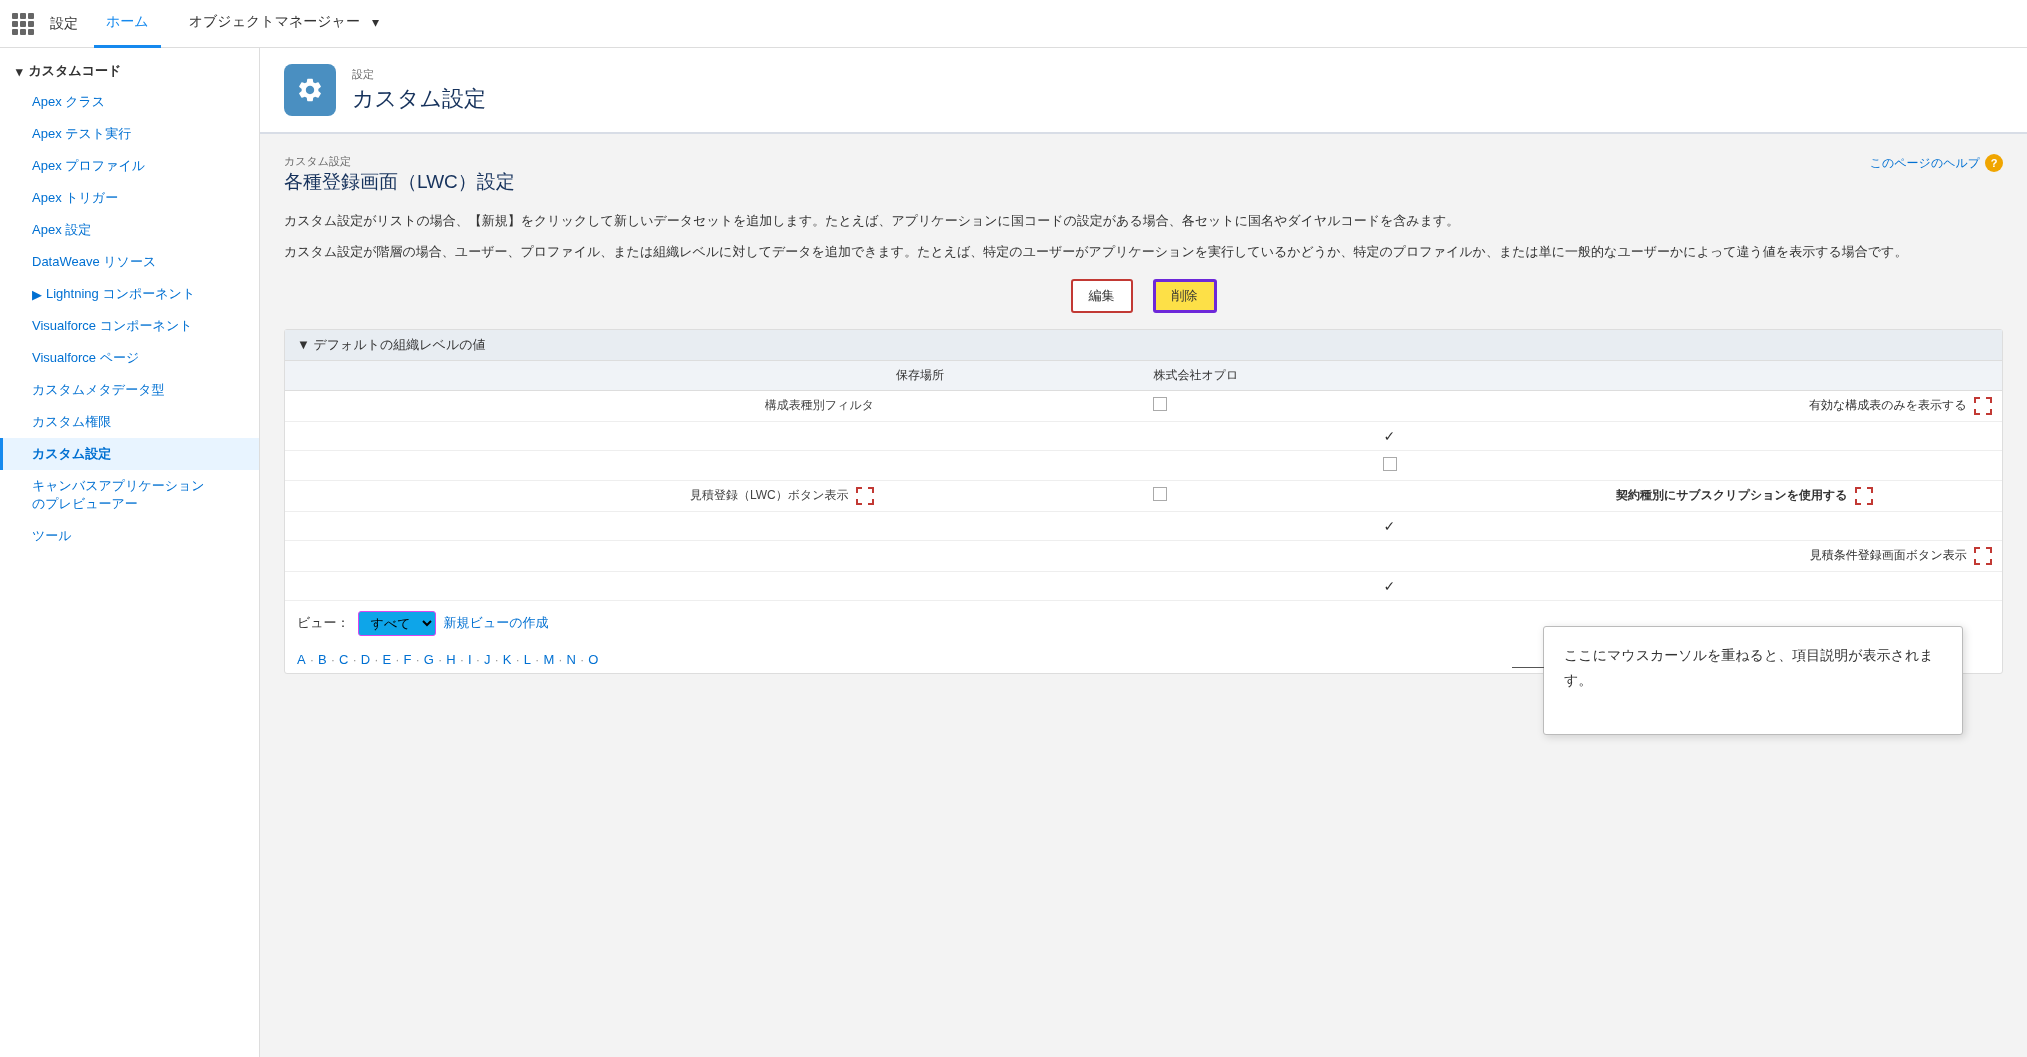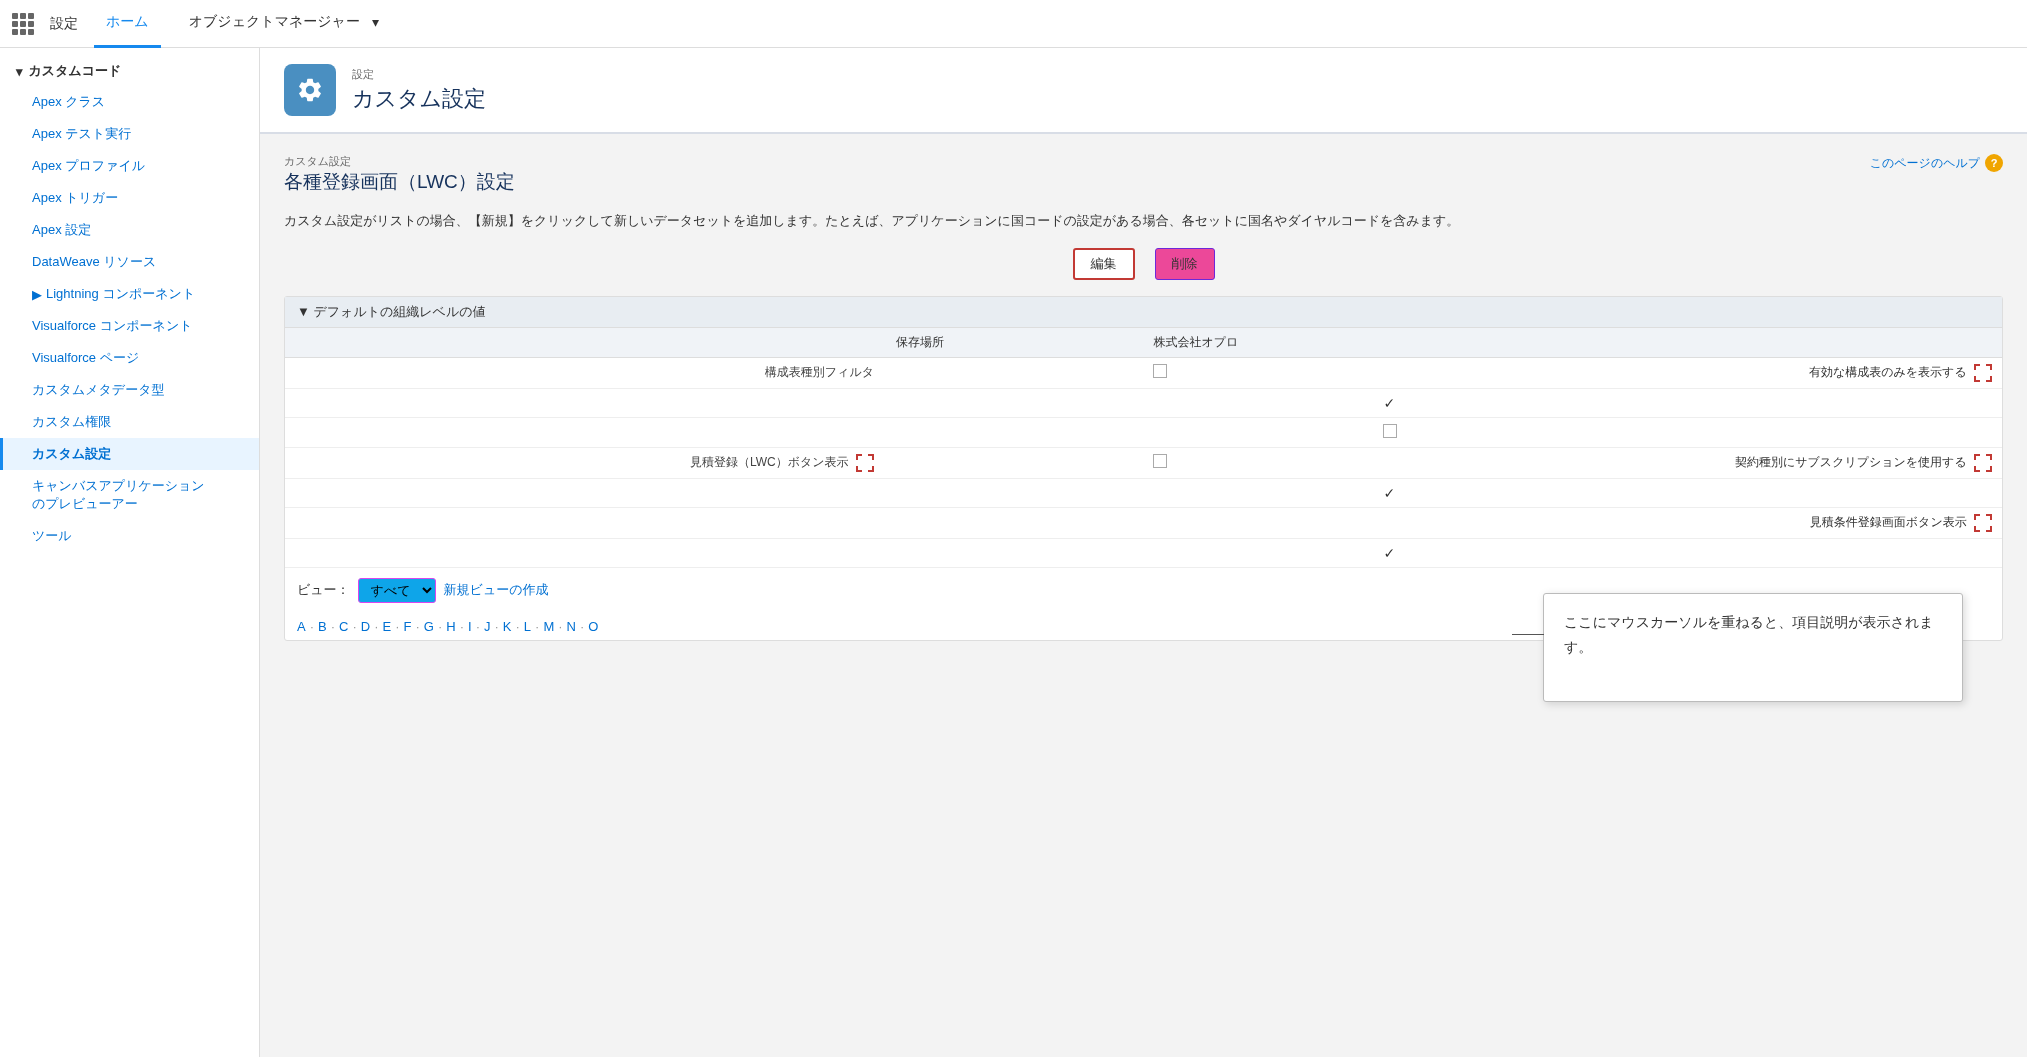--- a/index.html
+++ b/index.html
@@ -51,21 +51,21 @@
     .help-link { display: flex; align-items: center; gap: 5px; color: #0070d2; font-size: 12px; cursor: pointer; white-space: nowrap; }
     .help-circle { width: 18px; height: 18px; background: #f0a500; border-radius: 50%; color: #fff; font-weight: bold; font-size: 11px; display: flex; align-items: center; justify-content: center; }
 
     
     .description { font-size: 13px; color: #333; line-height: 1.6; margin-bottom: 10px; }
 
     
     .buttons-row { display: flex; justify-content: center; gap: 20px; margin: 16px 0; }
     .btn { padding: 5px 16px; font-size: 13px; border-radius: 3px; cursor: pointer; }
     .btn-primary { background: #fff; border: 2px solid #c23934; color: #333; font-weight: 500; }
-    .btn-default { background: #ec4899; border: 1px solid #6d28d9; color: #333; }
+    .btn-default { background: #fde047; border: 3px solid #6d28d9; color: #333; }
 
     
     .section-panel { background: #fff; border: 1px solid #ddd; border-radius: 3px; margin-bottom: 12px; }
     .section-header { background: #e8edf2; padding: 6px 12px; font-size: 13px; font-weight: 500; display: flex; align-items: center; gap: 6px; border-bottom: 1px solid #ddd; }
 
     
     .data-table { width: 100%; border-collapse: collapse; font-size: 12px; }
     .data-table th { background: #f0f3f7; padding: 6px 10px; text-align: left; font-weight: 500; border-bottom: 1px solid #ddd; color: #333; }
     .data-table td { padding: 6px 10px; border-bottom: 1px solid #eee; vertical-align: middle; }
     .data-table .col-label { text-align: right; padding-right: 12px; color: #444; }
@@ -159,20 +159,21 @@
           <div class="breadcrumb-text">カスタム設定</div>
           <div class="page-title-main">各種登録画面（LWC）設定</div>
         </div>
         <div class="help-link">
           <span>このページのヘルプ</span>
           <div class="help-circle">?</div>
         </div>
       </div>
 
       <p class="description">カスタム設定がリストの場合、【新規】をクリックして新しいデータセットを追加します。たとえば、アプリケーションに国コードの設定がある場合、各セットに国名やダイヤルコードを含みます。</p>
+      <p class="description">カスタム設定が階層の場合、ユーザー、プロファイル、または組織レベルに対してデータを追加できます。たとえば、特定のユーザーがアプリケーションを実行しているかどうか、特定のプロファイルか、または単に一般的なユーザーかによって違う値を表示する場合です。</p>
 
       <div class="buttons-row">
         <button class="btn btn-primary">編集</button>
         <button class="btn btn-default">削除</button>
       </div>
 
       <div class="section-panel">
         <div class="section-header">
           <span>▼ デフォルトの組織レベルの値</span>
         </div>
@@ -219,21 +220,21 @@
 
             <tr>
               <td class="col-label" style="text-align:right;">
                 <span>見積登録（LWC）ボタン表示</span>
                 <span style="display:inline-block;border:2px dashed #c23934;width:18px;height:18px;vertical-align:middle;margin-left:4px;"></span>
               </td>
               <td></td>
               <td>
                 <span class="checkbox-empty"></span>
               </td>
-              <td style="text-align:right;">
+              <td style="text-align:center;font-weight:bold;">
                 <span>契約種別にサブスクリプションを使用する</span>
                 <span style="display:inline-block;border:2px dashed #c23934;width:18px;height:18px;vertical-align:middle;margin-left:4px;"></span>
               </td>
             </tr>
             <tr>
               <td colspan="2"></td>
               <td style="padding-left:240px;">
                 <span class="checkmark">✓</span>
               </td>
               <td></td>

